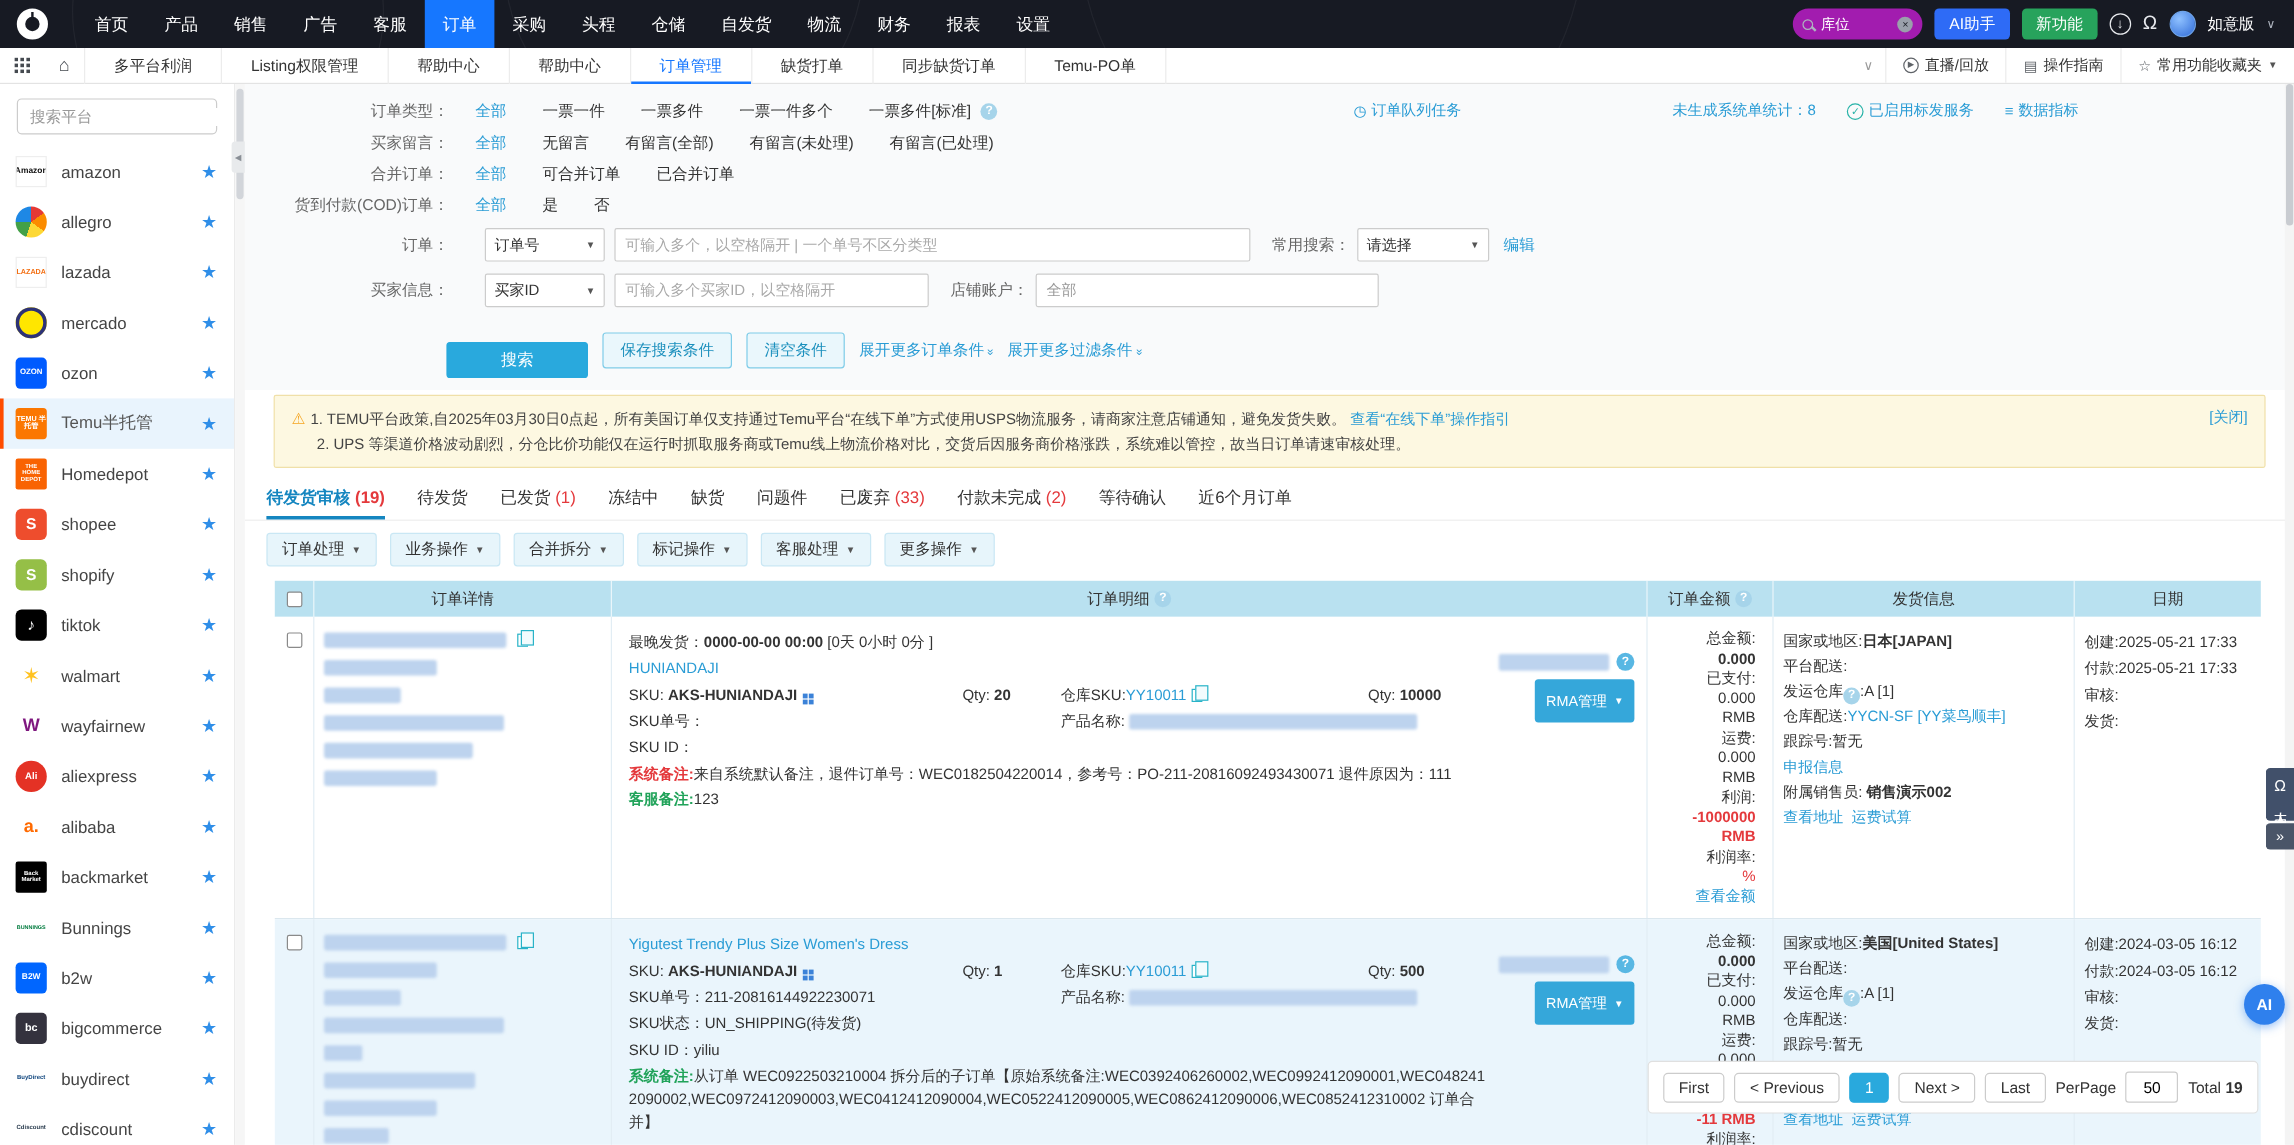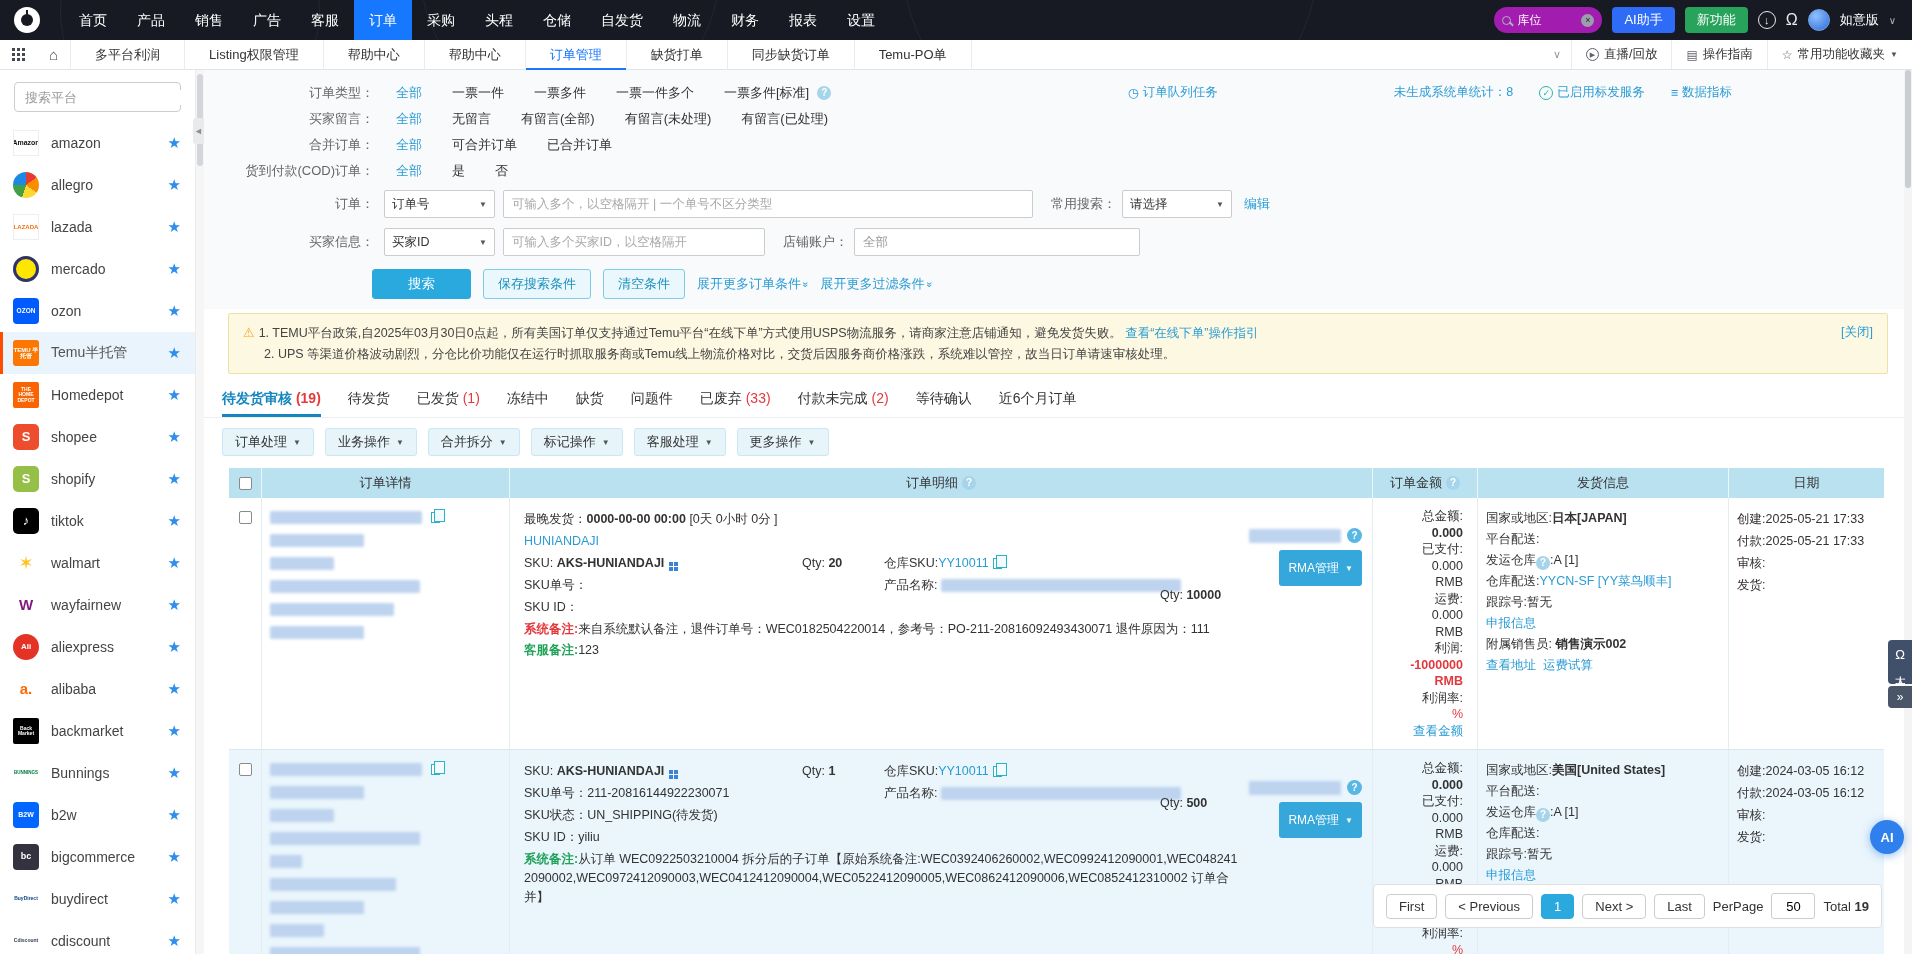--- a/index.html
+++ b/index.html
@@ -66,30 +66,30 @@
   .flabel { width:170px; text-align:right; color:#666; flex:none; font-size:13px; }
   .fopts { display:flex; gap:30px; margin-left:22px; align-items:center; }
   .fopt { color:#333; cursor:pointer; white-space:nowrap; }
   .fopt.sel { color:#2a9cd5; }
   .qi { display:inline-block; width:14px; height:14px; border-radius:50%; background:#a6d4ea; color:#fff; font-size:10px; font-weight:bold; line-height:14px; text-align:center; vertical-align:-2px; }
   .filter-links { position:absolute; right:180px; top:14px; display:flex; align-items:center; gap:26px; font-size:12.5px; }
   .flink { color:#2a9cd5; cursor:pointer; display:flex; align-items:center; gap:4px; white-space:nowrap; }
   .flink .gchk { width:14px; height:14px; border:1.5px solid #28b3a8; border-radius:50%; color:#28b3a8; font-size:9px; line-height:12px; text-align:center; }
   .queue-gap { margin-right:150px; }
   .srow { display:flex; align-items:center; height:30px; margin:8px 0; }
-  .selbox { width:111px; height:28px; border:1px solid #ccc; border-radius:2px; background:#fff; display:flex; align-items:center; padding:0 7px; margin-left:10px; cursor:pointer; }
+  .selbox { width:100px; height:28px; border:1px solid #ccc; border-radius:2px; background:#fff; display:flex; align-items:center; padding:0 7px; margin-left:30px; cursor:pointer; }
   .selbox span { flex:1; font-size:12.5px; color:#333; }
   .selbox .car { flex:none; font-size:8px; color:#555; }
   .tinput { height:28px; border:1px solid #ccc; border-radius:2px; padding:0 8px; font-size:12.5px; color:#333; outline:none; margin-left:8px; background:#fff; }
   .tinput::placeholder { color:#a9a9a9; }
   .grayval { color:#999; }
   .ilabel { color:#666; margin-left:18px; white-space:nowrap; }
   .editlink { color:#2a9cd5; margin-left:12px; cursor:pointer; }
   .btnrow { display:flex; align-items:center; gap:12px; padding-left:168px; margin-top:12px; }
-  .btn-search { width:99px; height:30px; background:#29a9dd; border:1px solid #29a9dd; color:#fff; border-radius:3px; font-size:13.5px; cursor:pointer; }
+  .btn-search { width:118px; height:30px; background:#29a9dd; border:1px solid #29a9dd; color:#fff; border-radius:3px; font-size:13.5px; cursor:pointer;margin-top:16px; }
   .btn-sec { height:30px; background:#eaf7fc; border:1px solid #7fcce8; color:#1c90bd; border-radius:3px; font-size:13px; padding:0 14px; cursor:pointer; }
   .morelink { color:#2a9cd5; cursor:pointer; font-size:13px; }
   .dblchev { display:inline-block; transform:rotate(90deg); font-size:10px; margin-left:2px; }
 
   
   .notice { margin:4px 24px 10px 24px; background:#fdf8e1; border:1px solid #f0e0a8; border-radius:2px; padding:8px 14px; font-size:12.5px; color:#444; position:relative; line-height:21px; }
   .notice .warn { color:#f5a623; margin-right:4px; font-size:13px; }
   .notice a { color:#2a9cd5; cursor:pointer; }
   .notice .close { position:absolute; right:14px; top:8px; color:#2a9cd5; cursor:pointer; }
 
@@ -127,21 +127,21 @@
   .ic-copy::before { content:''; position:absolute; left:2px; top:-4px; width:9px; height:11px; border:1px solid #29b3c8; background:#f2fbfd; }
   .sq4 { width:4px; height:4px; background:#3b82d8; box-shadow:5px 0 #3b82d8, 0 5px #3b82d8, 5px 5px #3b82d8; display:inline-block; margin-left:5px; vertical-align:1px; }
 
   .iline { line-height:22px; white-space:nowrap; }
   .items-cell { padding-left:14px !important; }
   .title-link { color:#2a9cd5; cursor:pointer; }
   .skuwrap { position:relative; }
   .skucol { width:290px; }
   .qty1 { position:absolute; left:278px; top:0; line-height:22px; }
   .whcol { position:absolute; left:360px; top:0; }
-  .qty2 { position:absolute; left:636px; top:0; line-height:22px;margin-top:32px; }
+  .qty2 { position:absolute; left:616px; top:0; line-height:22px; }
   .sidebox { position:absolute; right:10px; top:30px; display:flex; flex-direction:column; align-items:flex-end; gap:7px; z-index:3; }
   .blurline { display:flex; align-items:center; gap:6px; }
   .qbig { width:15px; height:15px; border-radius:50%; background:#58b7e3; color:#fff; font-size:10px; font-weight:bold; line-height:15px; text-align:center; }
   .rma { background:#35a7da; color:#fff; border:none; border-radius:3px; height:36px; padding:0 9px; font-size:12px; cursor:pointer; display:flex; align-items:center; gap:6px; }
   .rma .car { font-size:8px; }
   .note { line-height:19px; margin-top:2px; word-break:break-all; white-space:normal; padding-right:120px; }
   .nlab { font-weight:bold; }
   .nlab.redl { color:#e4393c; }
   .nlab.greenl { color:#21a35a; }
   .inbar { display:inline-block; width:240px; height:13px; vertical-align:middle; }
@@ -641,20 +641,21 @@
         <div class="sidebox">
           <div class="blurline">
               <span class="rbar" style="width:92px;height:14px"></span>
               <span class="qbig">?</span>
             </div>
           <button class="rma">
               <span>RMA管理</span>
               <span class="car">▼</span>
             </button>
         </div>
+        <div class="iline"><a class="title-link">Yigutest Trendy Plus Size Women's Dress</a></div>
         <div class="skuwrap">
           <div class="skucol">
             <div class="iline"><span>SKU:</span> <b>AKS-HUNIANDAJI</b><span class="sq4"></span></div>
             <div class="iline"><span>SKU单号：</span><span>211-20816144922230071</span></div>
             <div class="iline"><span>SKU状态：</span><span>UN_SHIPPING(待发货)</span></div>
             <div class="iline"><span>SKU ID：</span><span>yiliu</span></div>
           </div>
           <div class="qty1"><span>Qty:</span> <b>1</b></div>
           <div class="whcol">
             <div class="iline"><span>仓库SKU:</span><a class="title-link">YY10011</a><span class="ic-copy"></span></div>

